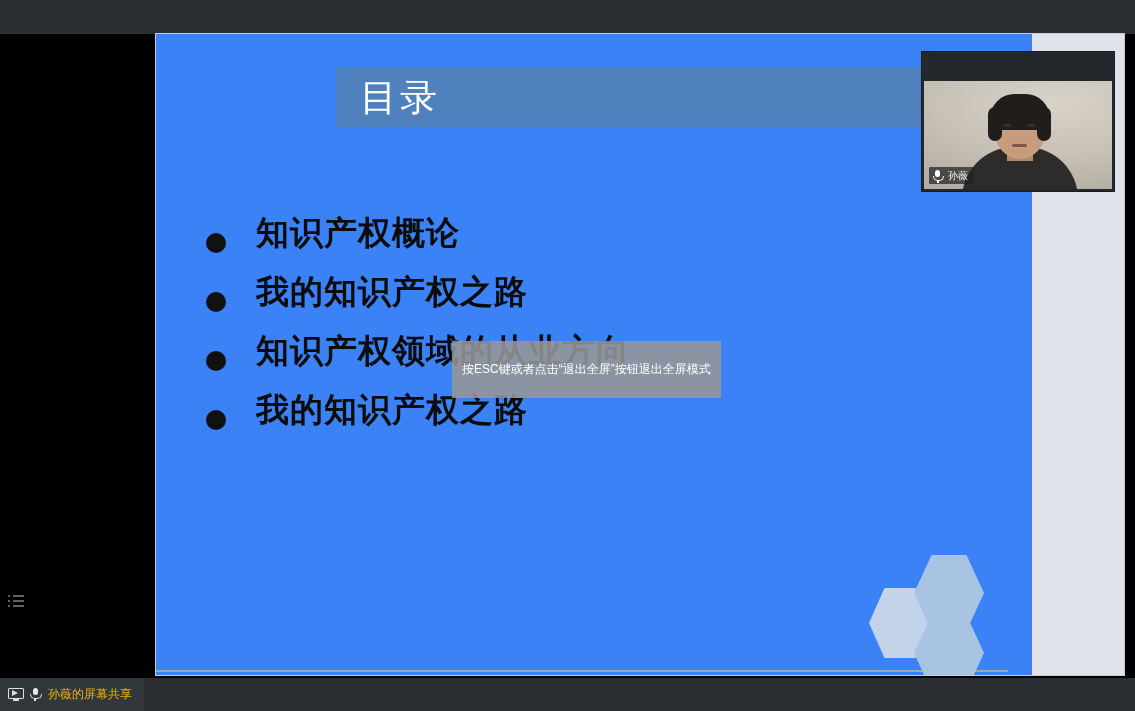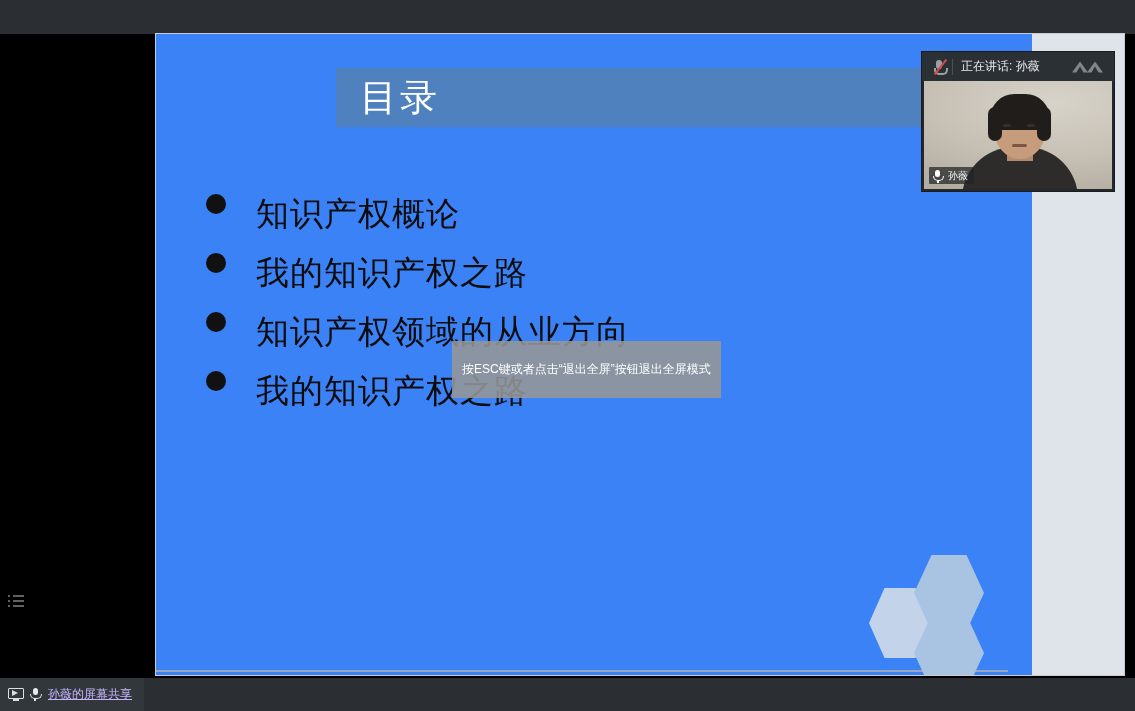--- a/index.html
+++ b/index.html
@@ -103,23 +103,24 @@
 
   
   .bullets {
     position: absolute;
     left: 50px;
     top: 160px;
     width: 700px;
   }
   .bullet-row {
     display: flex;
-    align-items: flex-start;
+    align-items: flex-end;
     height: 59px;
     margin-bottom: 0px;
+    font-weight: bold;
   }
   .bullet-dot {
     width: 20px;
     height: 20px;
     border-radius: 50%;
     background: #111111;
     flex: 0 0 auto;
     margin-right: 30px;
   }
   .bullet-label {
@@ -483,23 +484,22 @@
     border-radius: 0 0 5px 5px;
   }
   .task-mic-icon .stem {
     position: absolute;
     left: 5.3px; top: 11px;
     width: 1.5px; height: 3px;
     background: #e6e8ea;
   }
   .task-label {
     font-size: 12px;
-    color: #c4b5fd;
+    color: #eab308;
     white-space: nowrap;
-    text-decoration: underline;
   }
 </style>
 </head>
 <body>
 
 <div id="app">
 
   <div class="top-bar"></div>
 
   <div class="share-viewport"></div>
@@ -546,33 +546,20 @@
     <span class="dt d1"></span>
     <span class="ln l1"></span>
     <span class="dt d2"></span>
     <span class="ln l2"></span>
     <span class="dt d3"></span>
     <span class="ln l3"></span>
   </div>
 
   <div class="video-panel">
 
-    <div class="video-header">
-      <span class="mic-muted-icon">
-        <span class="body"></span>
-        <span class="base"></span>
-        <span class="slash"></span>
-      </span>
-      <span class="video-header-divider"></span>
-      <span class="video-speaker-label">正在讲话: 孙薇</span>
-      <span class="collapse-icon">
-        <span class="chev c1"></span>
-        <span class="chev c2"></span>
-      </span>
-    </div>
 
     <div class="video-stage">
       <div class="video-bg"></div>
       <div class="person-shoulders"></div>
       <div class="person-neck"></div>
       <div class="person-head"></div>
       <div class="person-hair"></div>
       <div class="person-hair-l"></div>
       <div class="person-hair-r"></div>
       <div class="person-eye el"></div>

